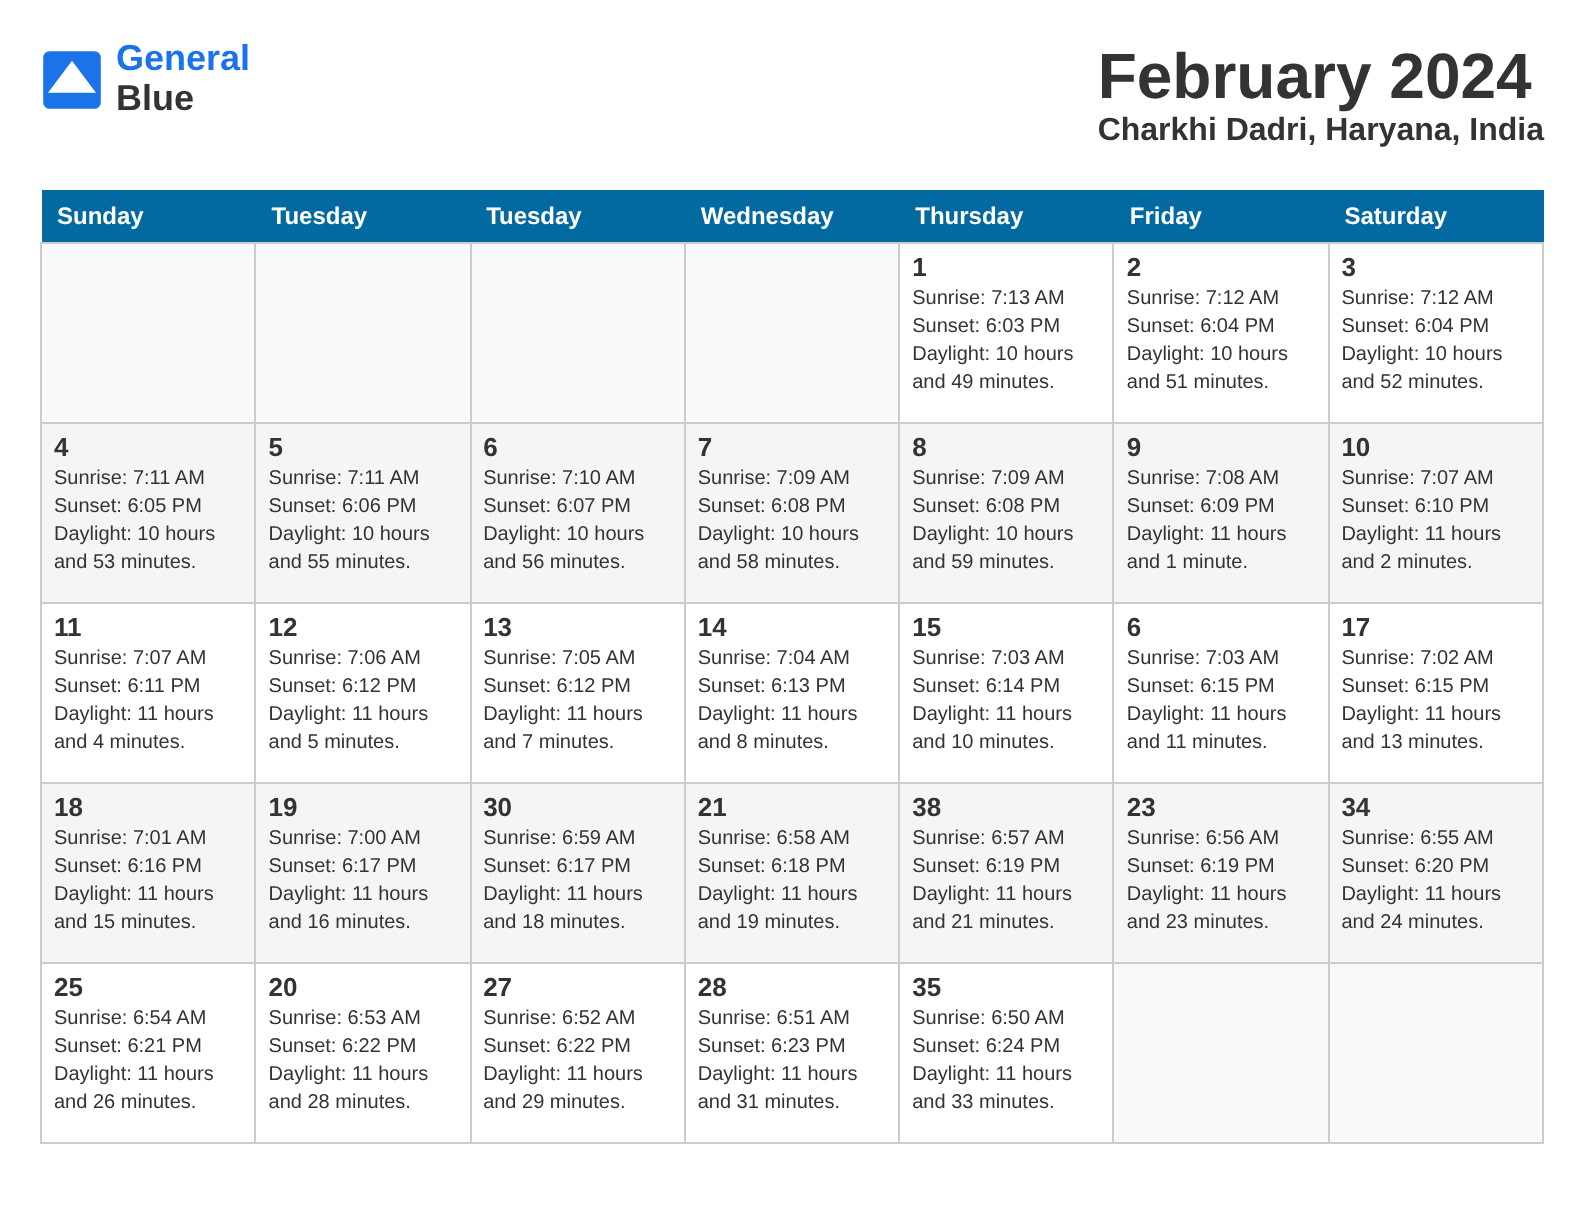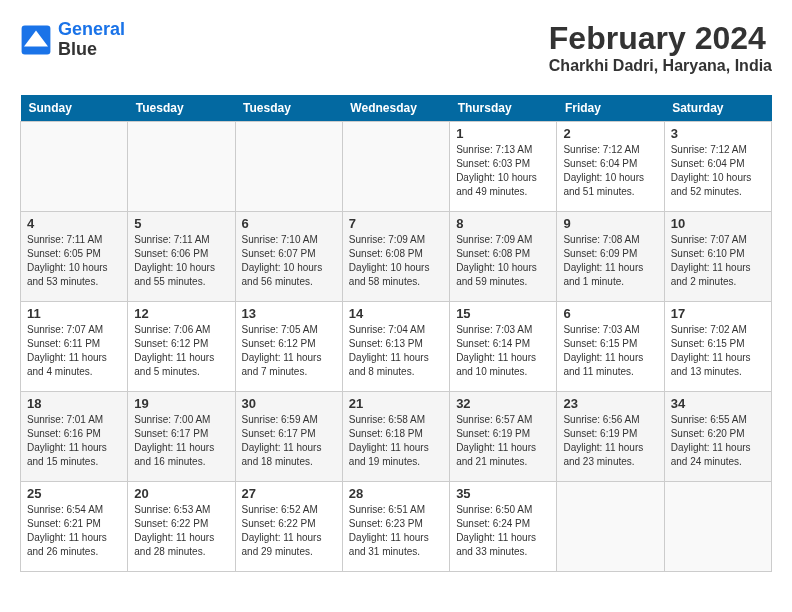--- a/index.html
+++ b/index.html
@@ -211,21 +211,21 @@
         </td>
         <td>
           <div class="day-num">30</div>
           <div class="day-detail">Sunrise: 6:59 AM<br>Sunset: 6:17 PM<br>Daylight: 11 hours and 18 minutes.</div>
         </td>
         <td>
           <div class="day-num">21</div>
           <div class="day-detail">Sunrise: 6:58 AM<br>Sunset: 6:18 PM<br>Daylight: 11 hours and 19 minutes.</div>
         </td>
         <td>
-          <div class="day-num">32</div>
+          <div class="day-num">38</div>
           <div class="day-detail">Sunrise: 6:57 AM<br>Sunset: 6:19 PM<br>Daylight: 11 hours and 21 minutes.</div>
         </td>
         <td>
           <div class="day-num">23</div>
           <div class="day-detail">Sunrise: 6:56 AM<br>Sunset: 6:19 PM<br>Daylight: 11 hours and 23 minutes.</div>
         </td>
         <td>
           <div class="day-num">34</div>
           <div class="day-detail">Sunrise: 6:55 AM<br>Sunset: 6:20 PM<br>Daylight: 11 hours and 24 minutes.</div>
         </td>

